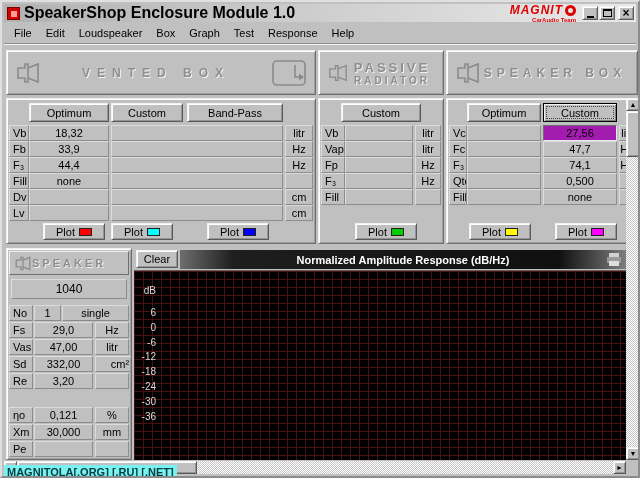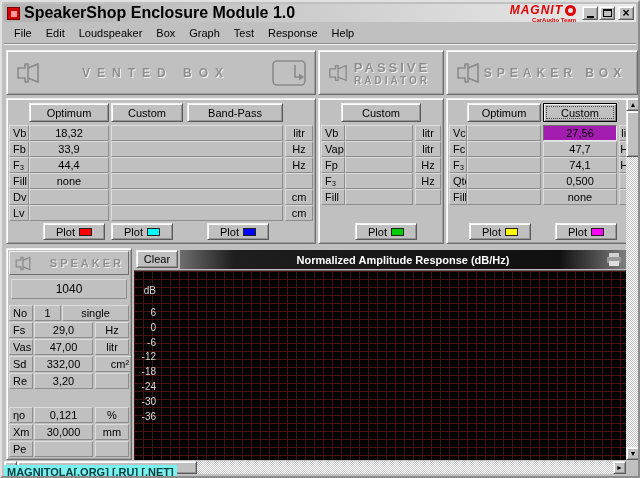--- a/index.html
+++ b/index.html
@@ -280,21 +280,21 @@
   </div>
 
   <div class="spk">
     <div class="spkhdr">
       <span>
         <svg width="18" height="15" viewBox="0 0 26 22">
             <path d="M3 6 H10 V2 H13 V20 H10 V16 H3 Z" fill="none" stroke="#8a8a8a" stroke-width="1.8"></path>
             <path d="M13 6 L23 2 V20 L13 16" fill="none" stroke="#8a8a8a" stroke-width="1.8"></path>
           </svg>
       </span>
-      <span class="emboss" style="flex:1;text-align:right;letter-spacing:3px;font-size:11px">SPEAKER</span>
+      <span class="emboss" style="flex:1;text-align:left;letter-spacing:3px;font-size:11px">SPEAKER</span>
     </div>
     <div class="cell" style="left:4px;top:30px;width:116px;height:20px;font-size:12px">1040</div>
 
     <div class="row" style="top:56px">
       <span class="cell lbl" style="left:2px;width:24px">No</span>
       <span class="cell" style="left:27px;width:27px">1</span>
       <span class="cell" style="left:55px;width:67px">single</span>
     </div>
     <div class="row" style="top:73px">
       <span class="cell lbl" style="left:2px;width:24px">Fs</span>

